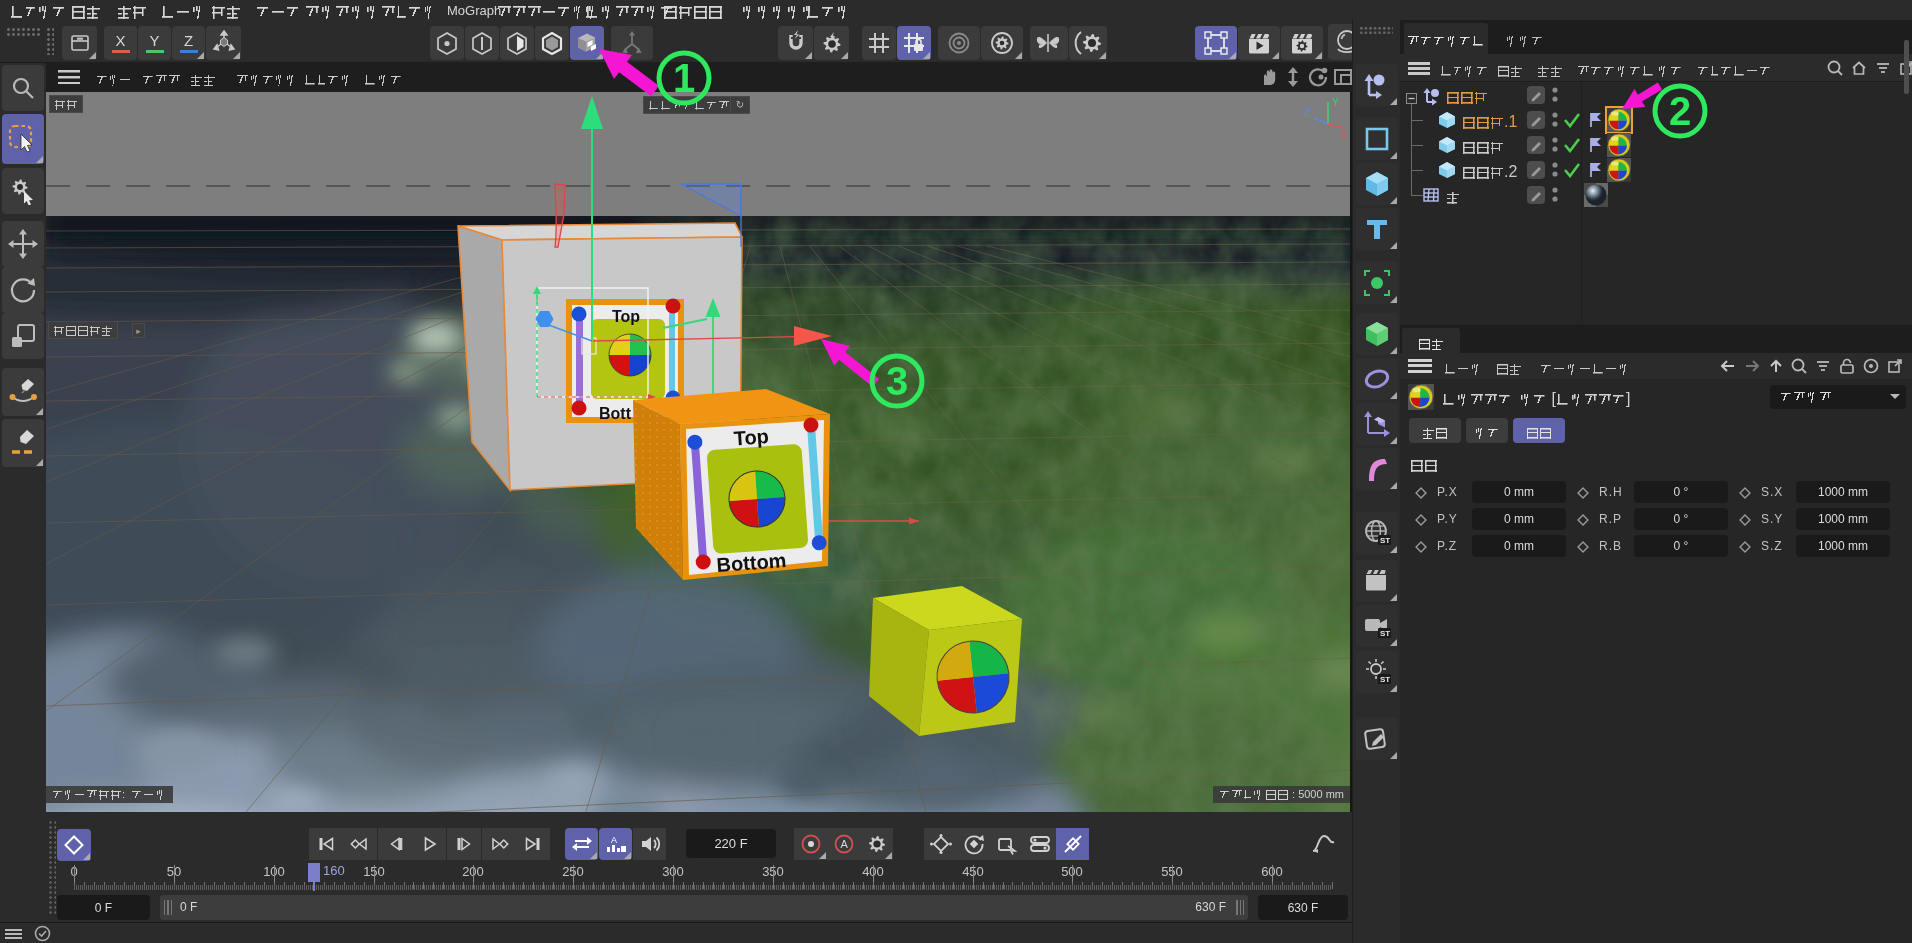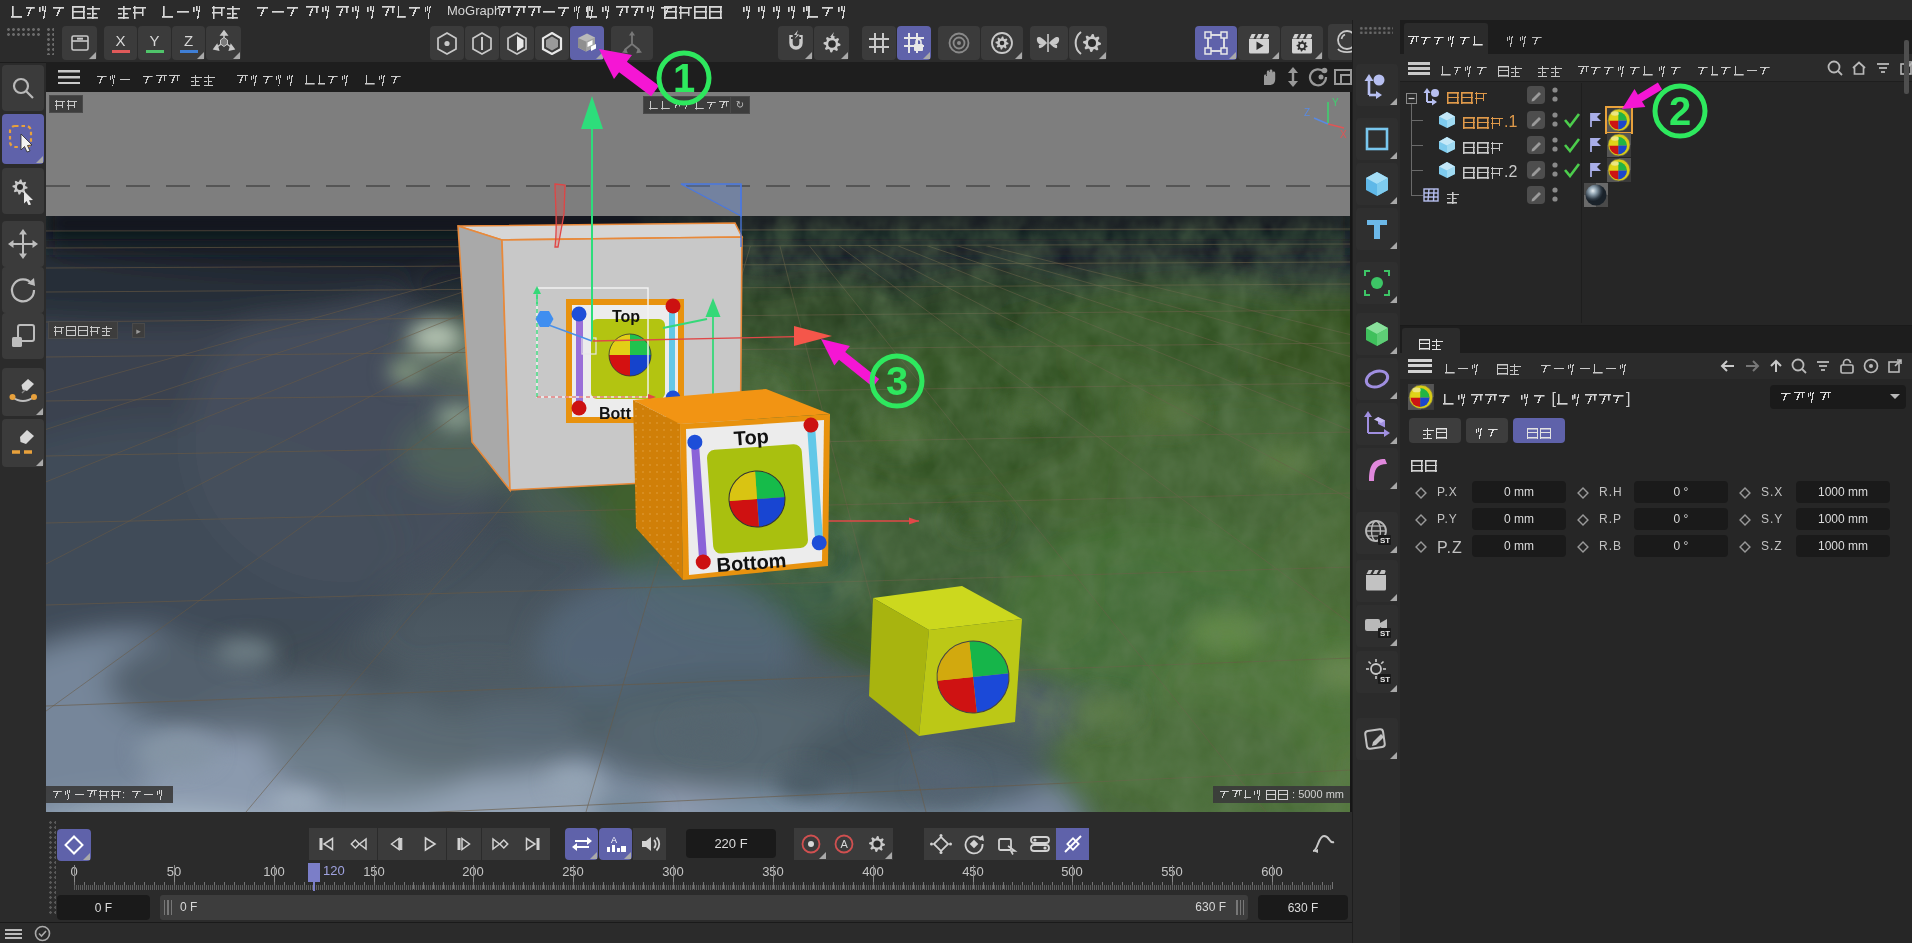--- a/index.html
+++ b/index.html
@@ -881,21 +881,21 @@
         <div class="abs" style="left:1216.0px;top:20px;width:1px;height:7px;background:#737373"></div>
         <div class="abs" style="left:1226.0px;top:20px;width:1px;height:7px;background:#737373"></div>
         <div class="abs" style="left:1236.0px;top:20px;width:1px;height:7px;background:#737373"></div>
         <div class="abs" style="left:1246.0px;top:20px;width:1px;height:7px;background:#737373"></div>
         <div class="abs" style="left:1256.0px;top:20px;width:1px;height:7px;background:#737373"></div>
         <div class="abs" style="left:1266.0px;top:20px;width:1px;height:7px;background:#737373"></div>
         <div class="abs" style="left:1275.9px;top:20px;width:1px;height:7px;background:#737373"></div>
         <div class="abs" style="left:1285.9px;top:20px;width:1px;height:7px;background:#737373"></div>
         <div class="abs" style="left:28px;top:23px;width:1258px;height:5px;background:repeating-linear-gradient(90deg,#5e5e5e 0 1px,transparent 1px 2px)"></div>
         <div class="abs" style="left:262px;top:1px;width:12px;height:19px;background:#7b7ec8"></div>
-        <div class="abs" style="left:277px;top:1px;color:#9fa2e0;font-size:13px">120</div>
+        <div class="abs" style="left:277px;top:1px;color:#9fa2e0;font-size:13px">160</div>
         <div class="abs" style="left:267px;top:3px;width:2px;height:26px;background:#7b7ec8"></div>
       </div>
       <div class="fld" style="left:11px;top:83px;width:93px;height:25px">0 F</div>
       <div class="abs" style="left:114px;top:83px;width:1088px;height:25px;background:#3d3d3d;border-radius:3px">
         <div class="abs" style="left:4px;top:5px;width:8px;height:15px;background:repeating-linear-gradient(90deg,#777 0 1.5px,transparent 1.5px 3.5px)"></div>
         <span class="abs" style="left:20px;top:5px;color:#d8d8d8;font-size:12px">0 F</span>
         <span class="abs" style="right:22px;top:5px;color:#d8d8d8;font-size:12px">630 F</span>
         <div class="abs" style="right:4px;top:5px;width:8px;height:15px;background:repeating-linear-gradient(90deg,#777 0 1.5px,transparent 1.5px 3.5px)"></div>
       </div>
       <div class="fld" style="left:1212px;top:83px;width:90px;height:25px">630 F</div>
@@ -1303,21 +1303,21 @@
         <span class="abs" style="left:37px;top:159px;color:#c2c2c2;font-size:12px;letter-spacing:1px">P.X</span>
         <div class="fld" style="left:72px;top:155px;width:94px;height:22px">0 mm</div>
         <div class="abs" style="left:15px;top:186px"><svg width="12" height="12" viewBox="0 0 12 12" style="">
             <rect x="2.5" y="2.5" width="7" height="7" fill="none" stroke="#999" stroke-width="1.4" transform="rotate(45 6 6)"></rect>
           </svg></div>
         <span class="abs" style="left:37px;top:186px;color:#c2c2c2;font-size:12px;letter-spacing:1px">P.Y</span>
         <div class="fld" style="left:72px;top:182px;width:94px;height:22px">0 mm</div>
         <div class="abs" style="left:15px;top:213px"><svg width="12" height="12" viewBox="0 0 12 12" style="">
             <rect x="2.5" y="2.5" width="7" height="7" fill="none" stroke="#999" stroke-width="1.4" transform="rotate(45 6 6)"></rect>
           </svg></div>
-        <span class="abs" style="left:37px;top:213px;color:#c2c2c2;font-size:16px;letter-spacing:1px">P.Z</span>
+        <span class="abs" style="left:37px;top:213px;color:#c2c2c2;font-size:12px;letter-spacing:1px">P.Z</span>
         <div class="fld" style="left:72px;top:209px;width:94px;height:22px">0 mm</div>
         <div class="abs" style="left:177px;top:159px"><svg width="12" height="12" viewBox="0 0 12 12" style="">
             <rect x="2.5" y="2.5" width="7" height="7" fill="none" stroke="#999" stroke-width="1.4" transform="rotate(45 6 6)"></rect>
           </svg></div>
         <span class="abs" style="left:199px;top:159px;color:#c2c2c2;font-size:12px;letter-spacing:1px">R.H</span>
         <div class="fld" style="left:234px;top:155px;width:94px;height:22px">0 °</div>
         <div class="abs" style="left:177px;top:186px"><svg width="12" height="12" viewBox="0 0 12 12" style="">
             <rect x="2.5" y="2.5" width="7" height="7" fill="none" stroke="#999" stroke-width="1.4" transform="rotate(45 6 6)"></rect>
           </svg></div>
         <span class="abs" style="left:199px;top:186px;color:#c2c2c2;font-size:12px;letter-spacing:1px">R.P</span>

